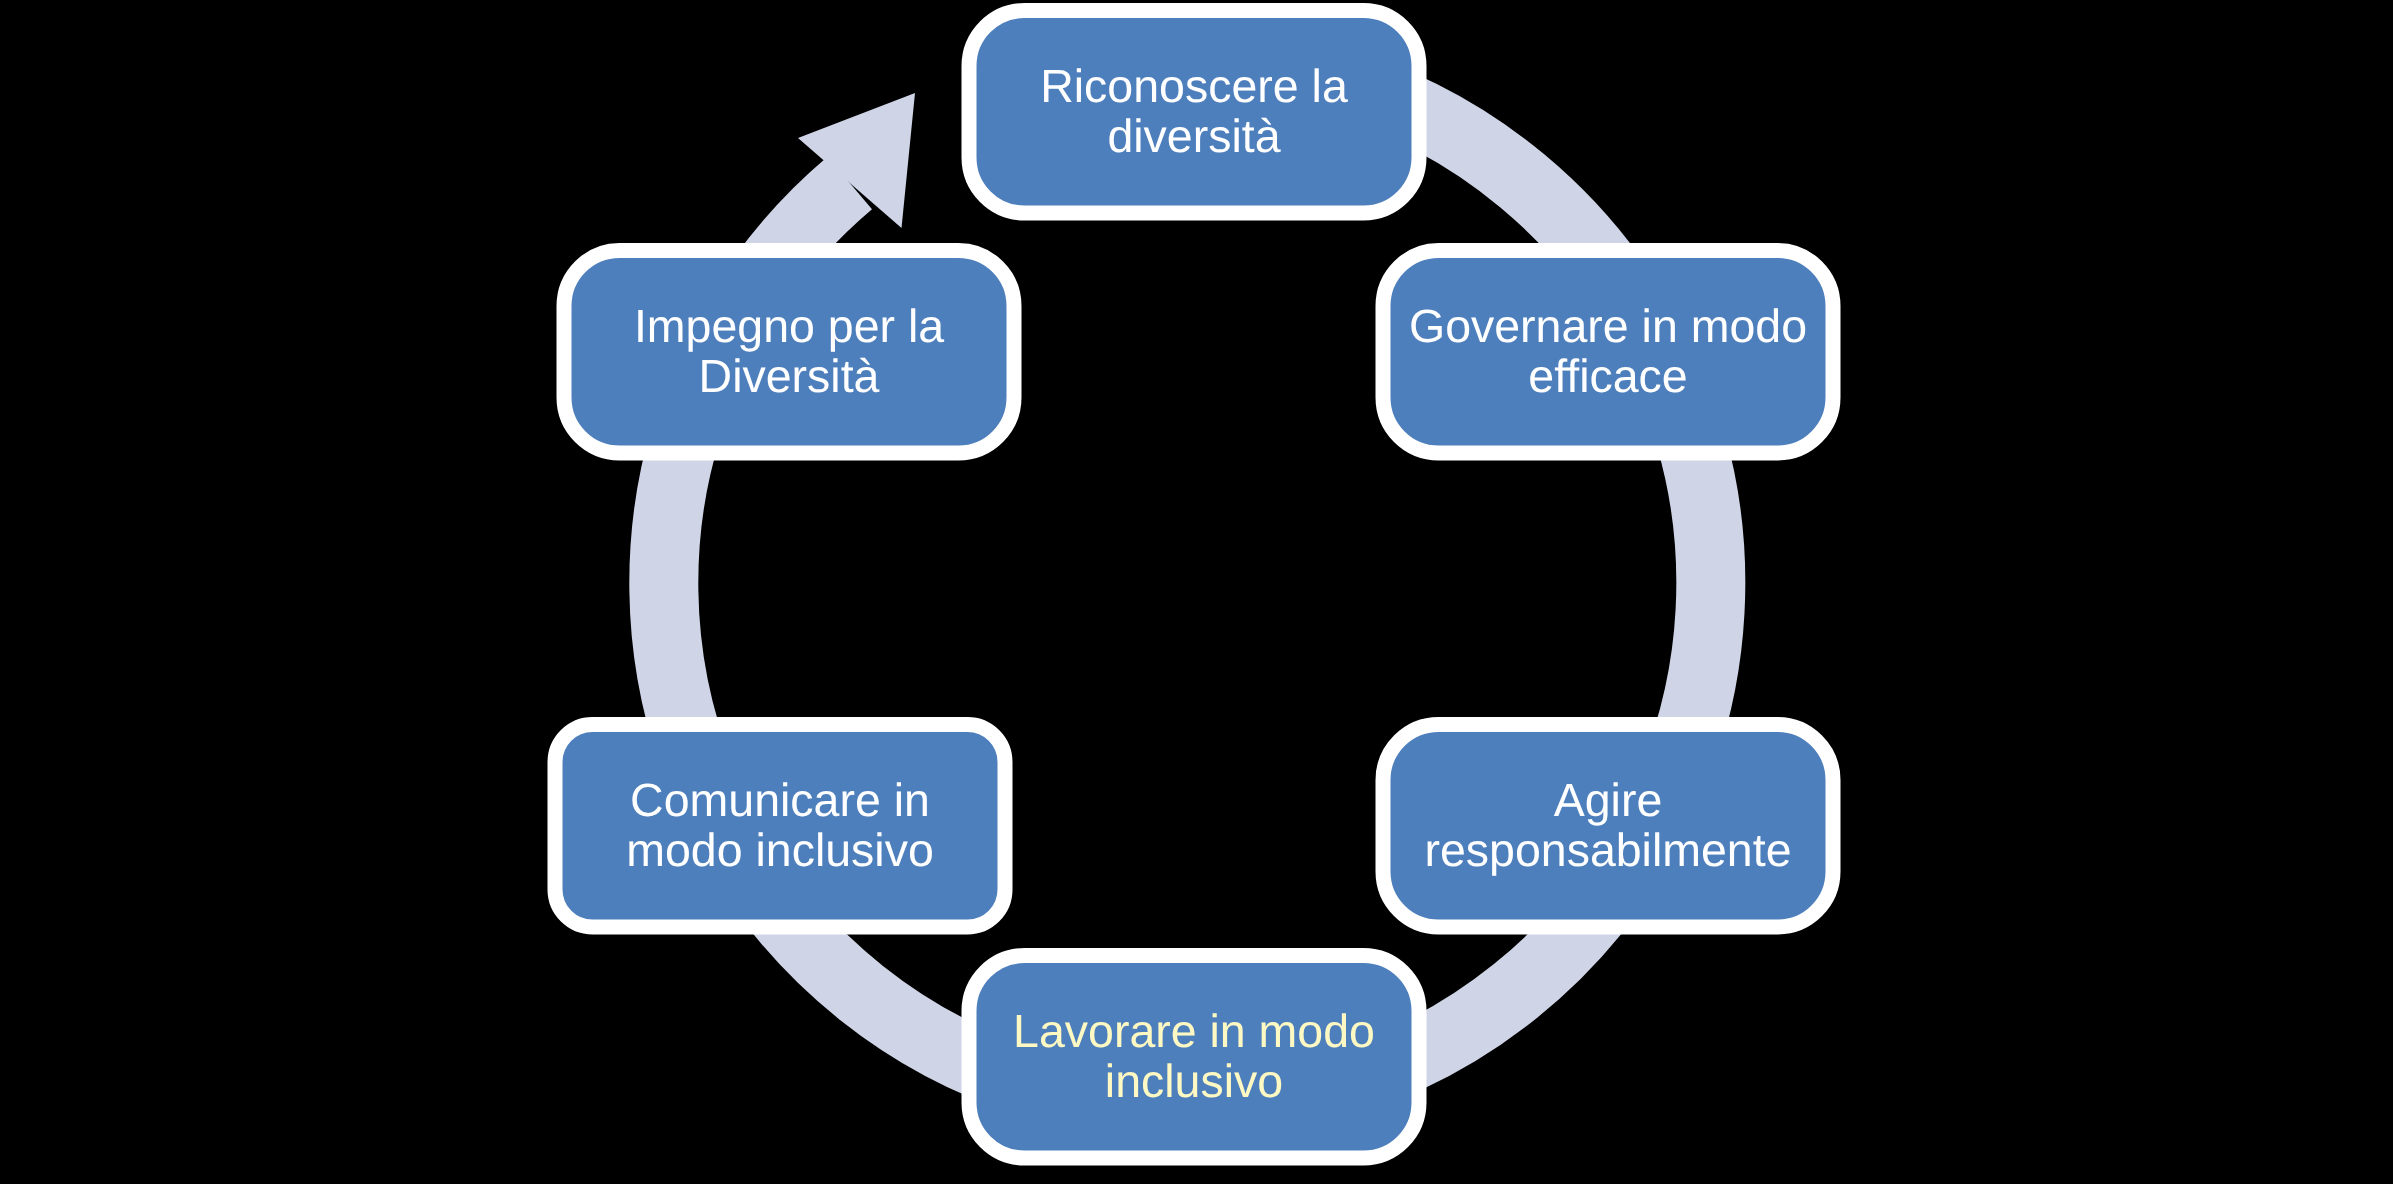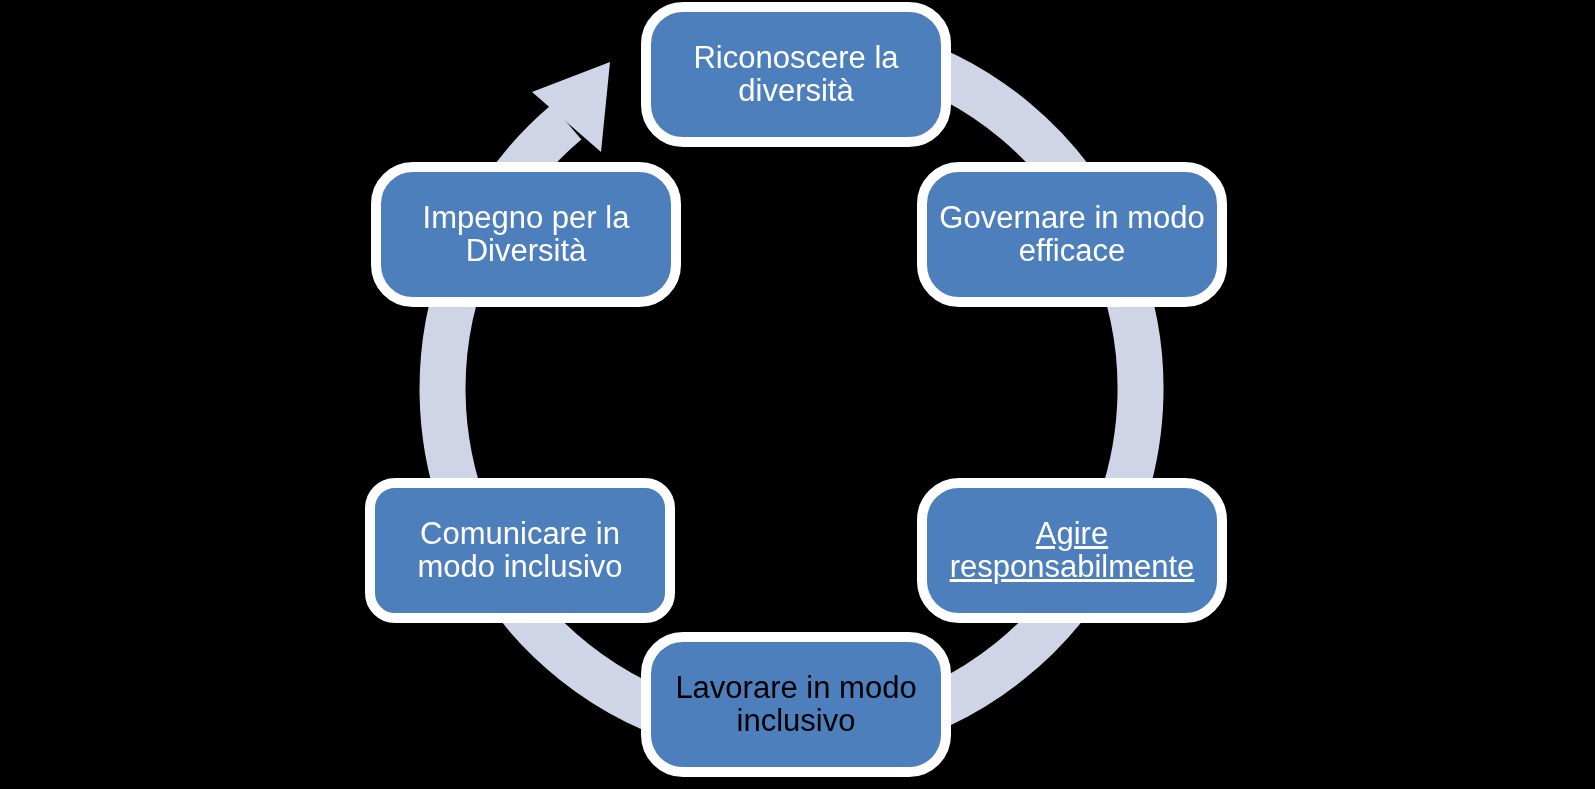--- a/index.html
+++ b/index.html
@@ -60,25 +60,25 @@
   </svg>
 
   <div class="cycle-box pos-top-right" style="background: rgb(78, 127, 189); border-color: rgb(255, 255, 255); color: rgb(255, 255, 255);">
     <span class="label">Governare in modo efficace</span>
   </div>
 
   <div class="cycle-box pos-top" style="background: rgb(78, 127, 189); border-color: rgb(255, 255, 255); color: rgb(255, 255, 255);">
     <span class="label">Riconoscere la diversità</span>
   </div>
 
-  <div class="cycle-box pos-bottom-right" style="background: rgb(78, 127, 189); border-color: rgb(255, 255, 255); color: rgb(255, 255, 255); text-decoration: underline;">
+  <div class="cycle-box pos-bottom-right" style="background: rgb(78, 127, 189); border-color: rgb(255, 255, 255); color: rgb(255, 255, 255);">
     <span class="label">Agire responsabilmente</span>
   </div>
 
-  <div class="cycle-box pos-bottom" style="background: rgb(78, 127, 189); border-color: rgb(255, 255, 255); color: #000000;">
+  <div class="cycle-box pos-bottom" style="background: rgb(78, 127, 189); border-color: rgb(255, 255, 255); color: #fef9c3;">
     <span class="label">Lavorare in modo inclusivo</span>
   </div>
 
   <div class="cycle-box pos-bottom-left" style="background: rgb(78, 127, 189); border-color: rgb(255, 255, 255); color: rgb(255, 255, 255);">
     <span class="label">Comunicare in modo inclusivo</span>
   </div>
 
   <div class="cycle-box pos-top-left" style="background: rgb(78, 127, 189); border-color: rgb(255, 255, 255); color: rgb(255, 255, 255);">
     <span class="label">Impegno per la Diversità</span>
   </div>

